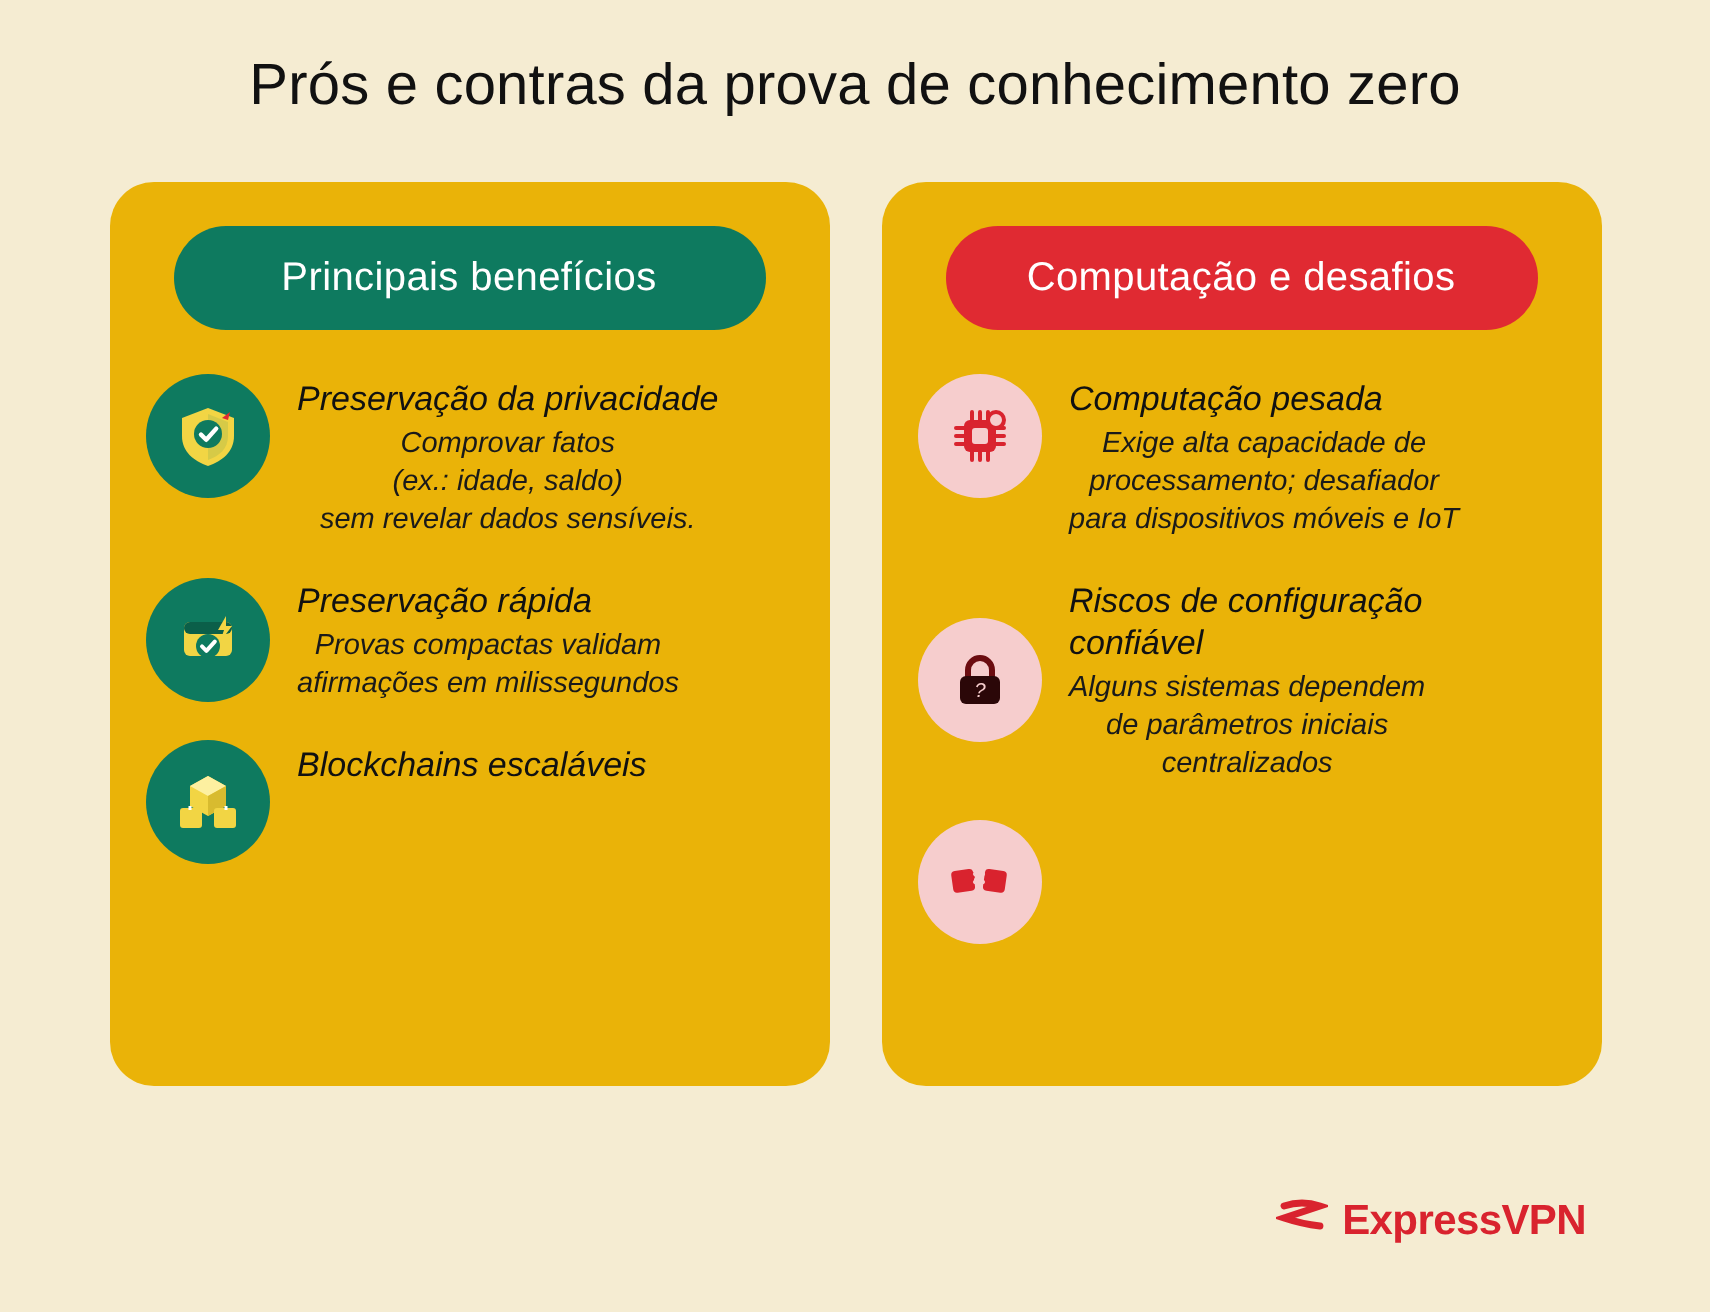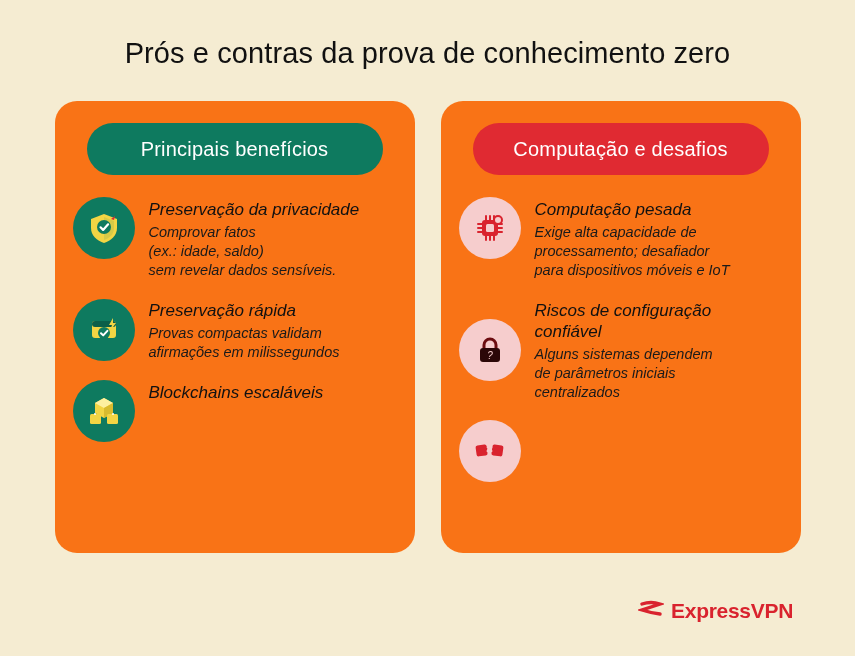--- a/index.html
+++ b/index.html
@@ -17,32 +17,32 @@
     position: relative;
     width: 855px;
     height: 656px;
     box-sizing: border-box;
   }
   .title {
     text-align: center;
     font-size: 29px;
     color: #111111;
     font-weight: 400;
-    padding-top: 37px;
+    padding-top: 27px;
     letter-spacing: 0.1px;
   }
   .columns {
     display: flex;
     justify-content: center;
     gap: 26px;
     margin-top: 31px;
   }
   .card {
     width: 360px;
-    background: #f97316;
+    background: #eab308;
     border-radius: 22px;
     padding: 22px 0 26px 0;
     box-sizing: border-box;
     position: relative;
   }
   .card.left { min-height: 452px; }
   .card.right { min-height: 452px; }
   .pill {
     margin: 0 auto;
     width: 296px;
@@ -84,20 +84,21 @@
   .item-title {
     font-size: 17px;
     color: #111111;
     line-height: 21px;
     margin-bottom: 3px;
   }
   .item-desc {
     font-size: 14.5px;
     color: #1a1a1a;
     line-height: 19px;
+    text-align: center;
   }
   
   .item.center { align-items: center; }
 
   .logo {
     position: absolute;
     right: 62px;
     bottom: 30px;
     display: flex;
     align-items: center;

